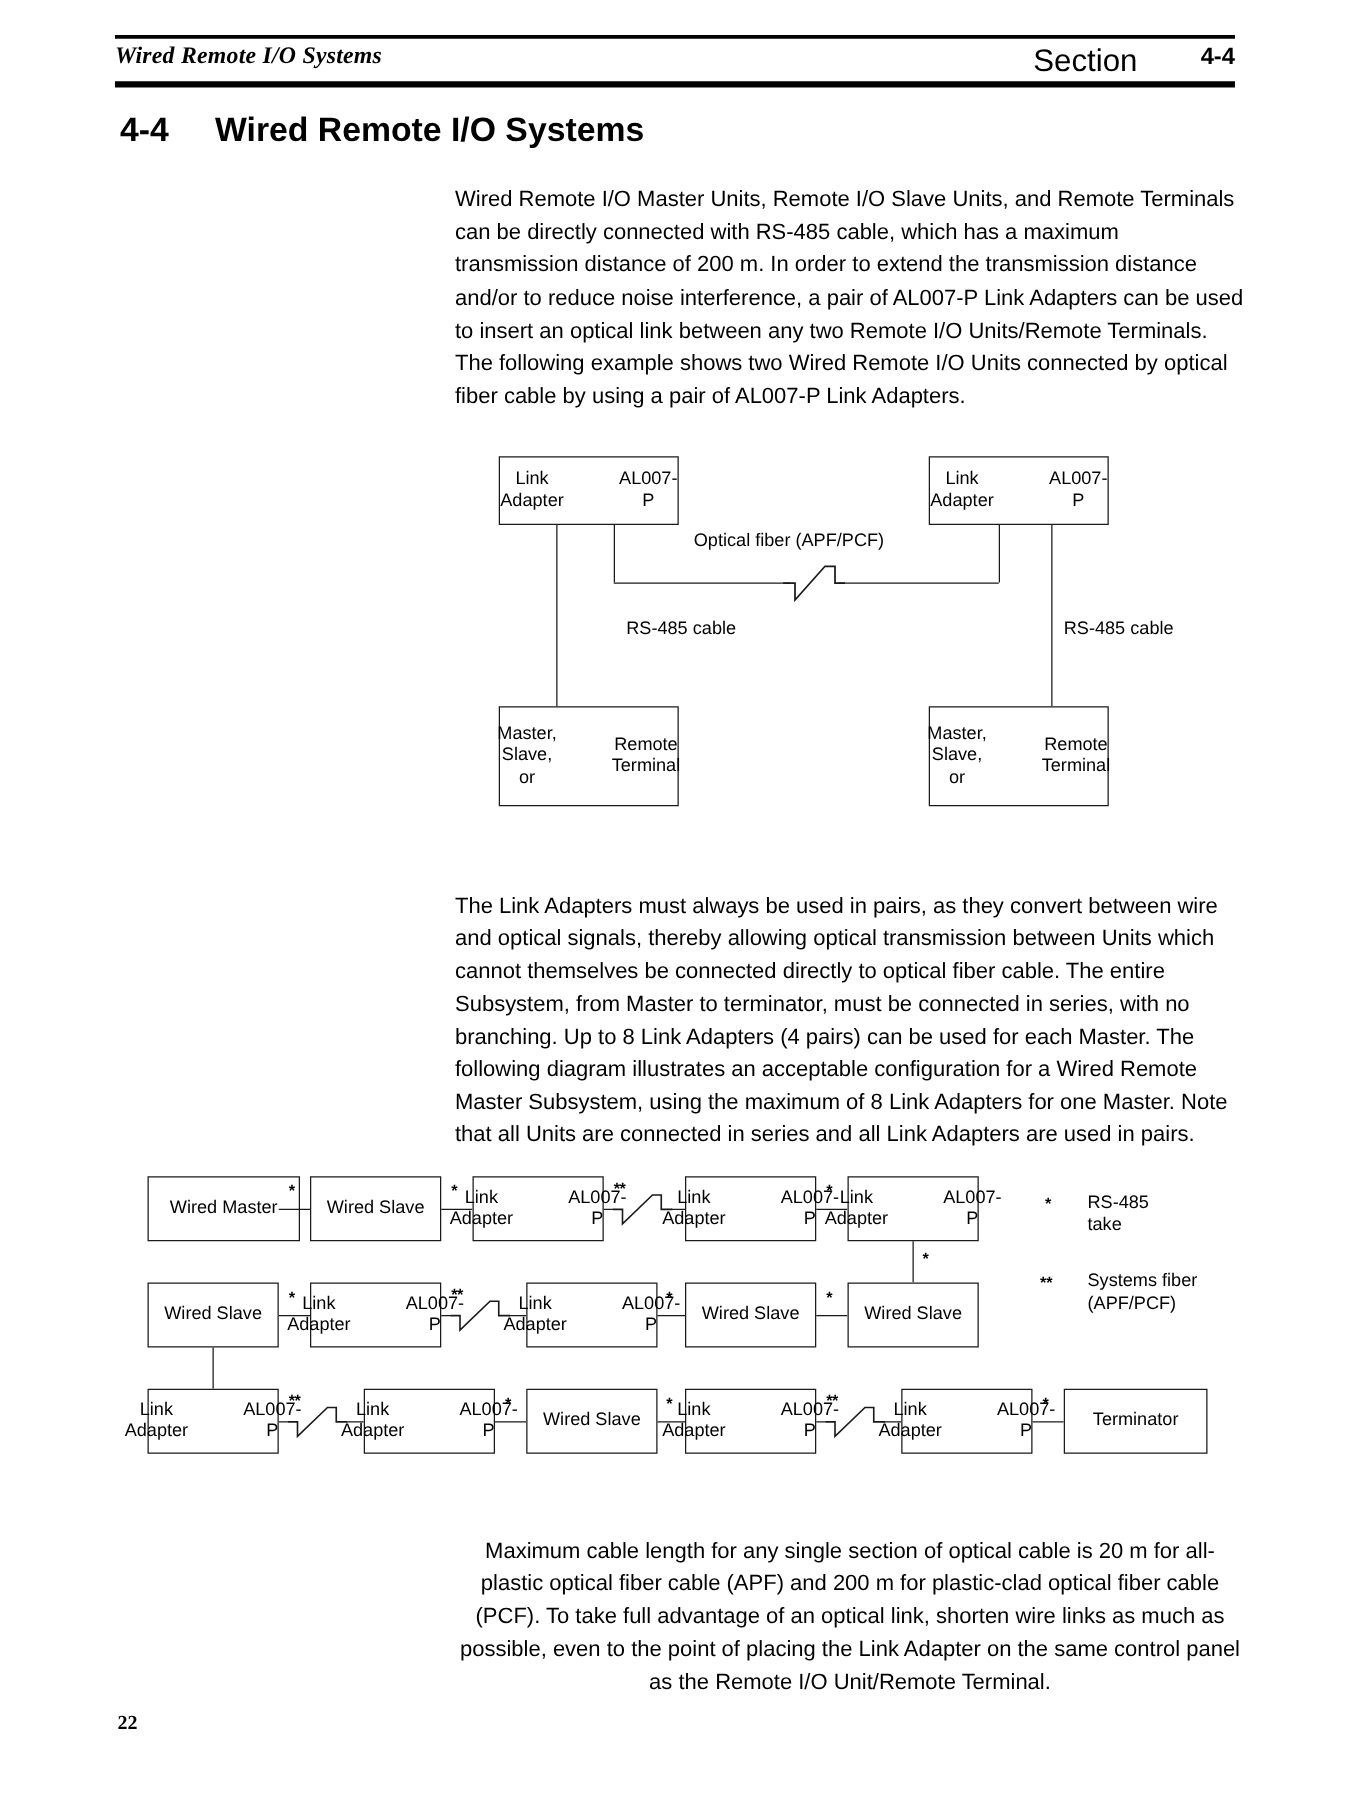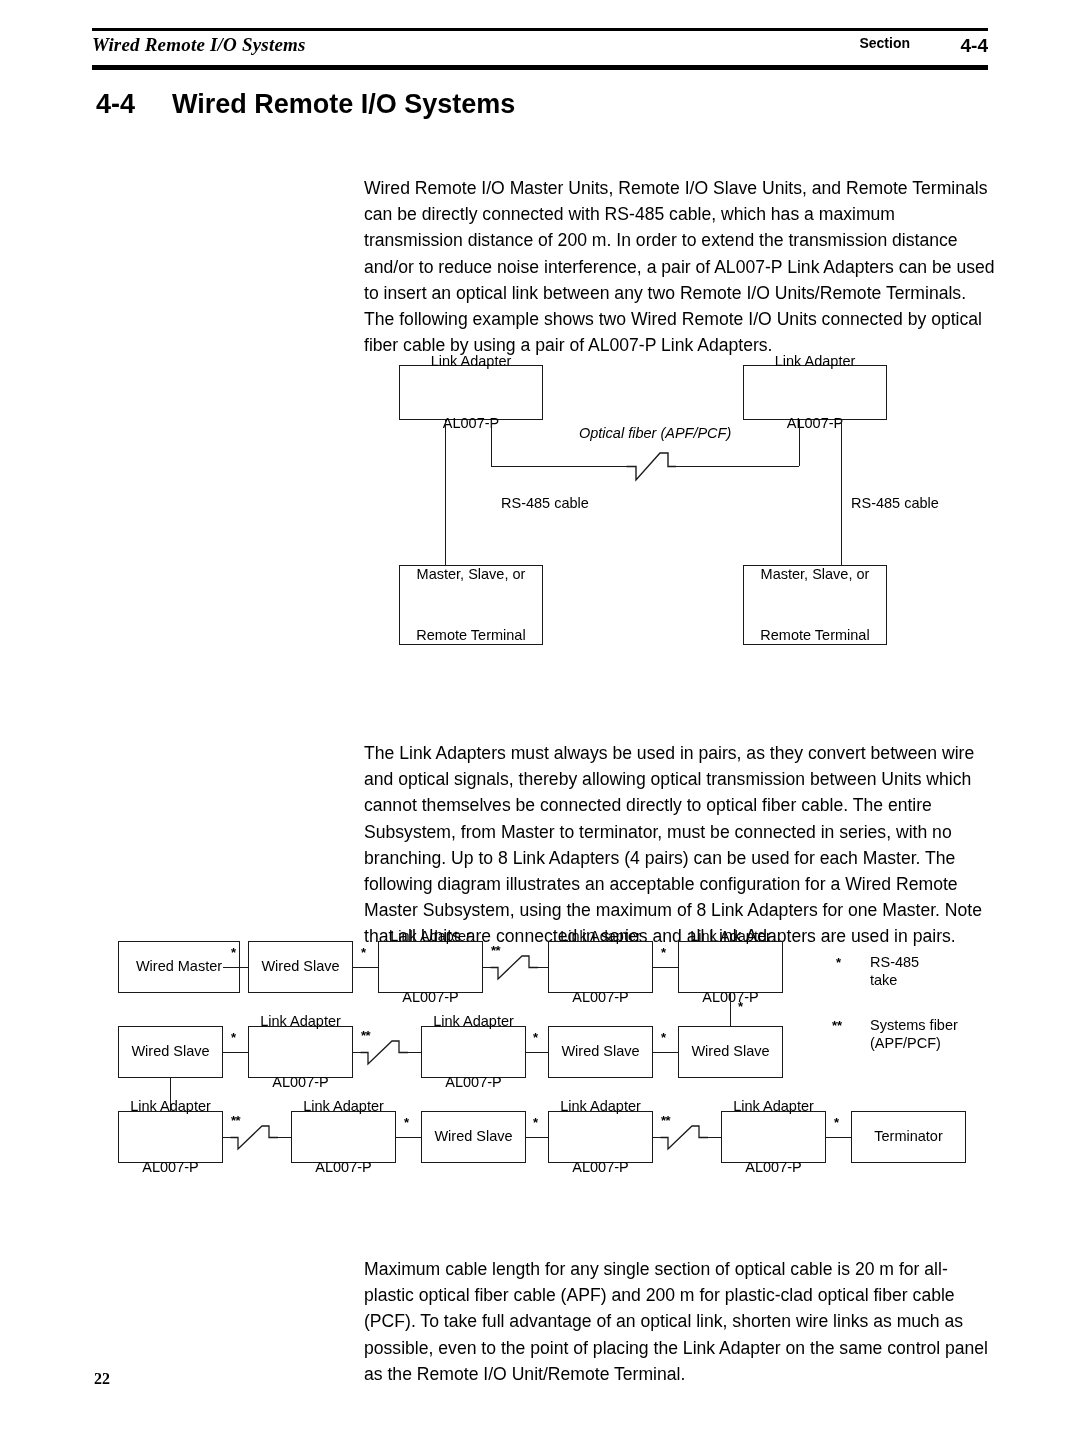--- a/index.html
+++ b/index.html
@@ -15,46 +15,46 @@
   .hdr-rule-top{height:3px;background:#000;width:100%;}
   .hdr-rule-bot{height:5px;background:#000;width:100%;}
   .hdr-row{height:34px;position:relative;}
   .hdr-title{
     position:absolute;left:0;top:3px;
     font-family:"Liberation Serif", serif;
     font-style:italic;font-weight:bold;font-size:19px;letter-spacing:.2px;
   }
   .hdr-sec{
     position:absolute;right:78px;top:4px;
-    font-weight:bold;font-size:14px;
+    font-weight:normal;font-size:25px;
   }
   .hdr-secnum{
     position:absolute;right:0;top:4px;
     font-weight:bold;font-size:19px;
   }
 
   
   .sec-head{position:absolute;left:96px;top:89px;width:900px;height:34px;}
   .sec-head .num{position:absolute;left:0;top:0;font-size:27px;font-weight:bold;}
   .sec-head .txt{position:absolute;left:76px;top:0;font-size:27px;font-weight:bold;}
 
   
   .para{
     position:absolute;left:364px;width:632px;
-    font-size:17.6px;line-height:26.2px;text-align:left;margin-top:29px;
+    font-size:17.6px;line-height:26.2px;text-align:left;
   }
   #para1{top:146px;}
   #para2{top:711px;}
-  #para3{top:1227px;}
+  #para3{top:1227px;text-align:center;}
 
   
   .diagram{position:absolute;}
   .box{
     position:absolute;border:1px solid #1a1a1a;background:#fff;
-    display:flex;flex-direction:column;align-items:center;justify-content:center;
+    display:flex;flex-direction:row;align-items:center;justify-content:center;
     font-size:14.5px;line-height:17.5px;text-align:center;box-sizing:border-box;gap:44px;
   }
   .ln{position:absolute;background:#1a1a1a;}
   .lnh{height:1px;}
   .lnv{width:1px;}
   .lbl{position:absolute;font-size:14.5px;line-height:17.5px;white-space:nowrap;}
   .star{position:absolute;font-size:13px;line-height:13px;font-weight:bold;letter-spacing:-.5px;}
   .zig{position:absolute;}
 
   
@@ -112,21 +112,21 @@
 
     <div class="ln lnv" style="left:101px;top:65px;height:46px;"></div>
     <div class="ln lnh" style="left:101px;top:111px;width:141px;"></div>
     <div class="ln lnh" style="left:280px;top:111px;width:129px;"></div>
     <div class="ln lnv" style="left:409px;top:65px;height:46px;"></div>
 
     <svg class="zig" style="left:236px;top:96px;" width="50" height="36">
       <polyline points="0.5,15.5 10,15.5 10,29 34,2 42,2 42,15.5 50,15.5" fill="none" stroke="#1a1a1a" stroke-width="1.4"></polyline>
     </svg>
 
-    <div class="lbl" style="left:189px;top:70px;font-style:italic;">Optical fiber (APF/PCF)</div>
+    <div class="lbl" style="left:165px;top:70px;">Optical fiber (APF/PCF)</div>
     <div class="lbl" style="left:111px;top:140px;">RS-485 cable</div>
     <div class="lbl" style="left:461px;top:140px;">RS-485 cable</div>
   </div>
 
   <div class="para" id="para2">The Link Adapters must always be used in pairs, as they convert between wire and optical signals, thereby allowing optical transmission between Units which cannot themselves be connected directly to optical fiber cable. The entire Subsystem, from Master to terminator, must be connected in series, with no branching. Up to 8 Link Adapters (4 pairs) can be used for each Master. The following diagram illustrates an acceptable configuration for a Wired Remote Master Subsystem, using the maximum of 8 Link Adapters for one Master. Note that all Units are connected in series and all Link Adapters are used in pairs.</div>
 
   <div class="diagram" style="left:110px;top:930px;width:880px;height:250px;">
 
     <div class="box" style="left:8px;top:11px;width:122px;height:52px;">
       <span>Wired Master</span>

